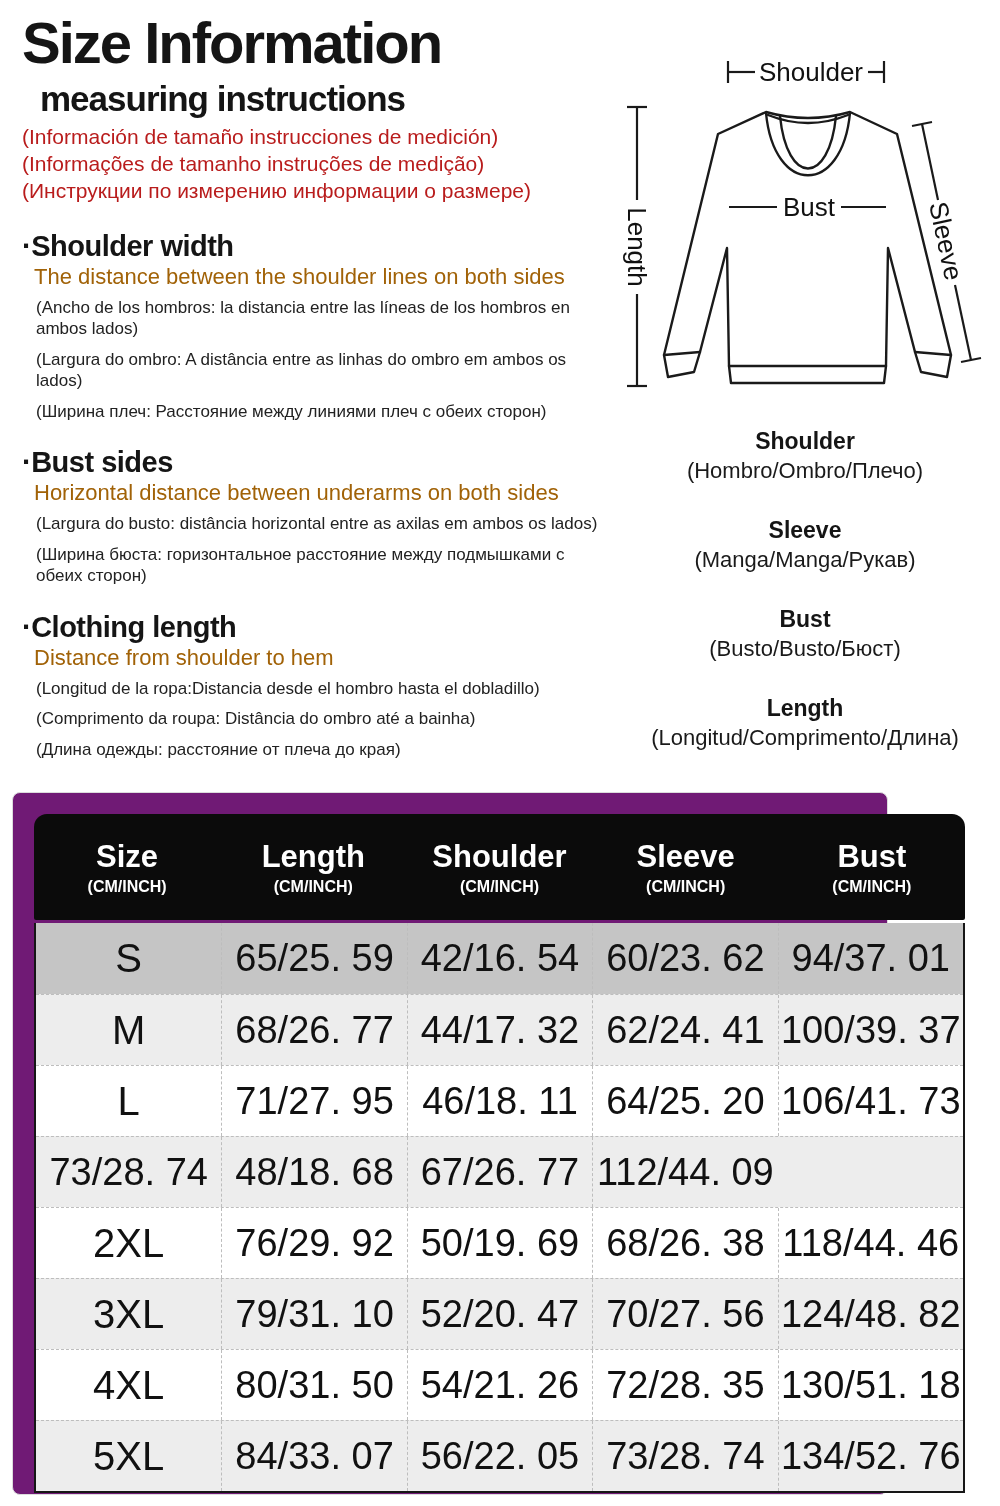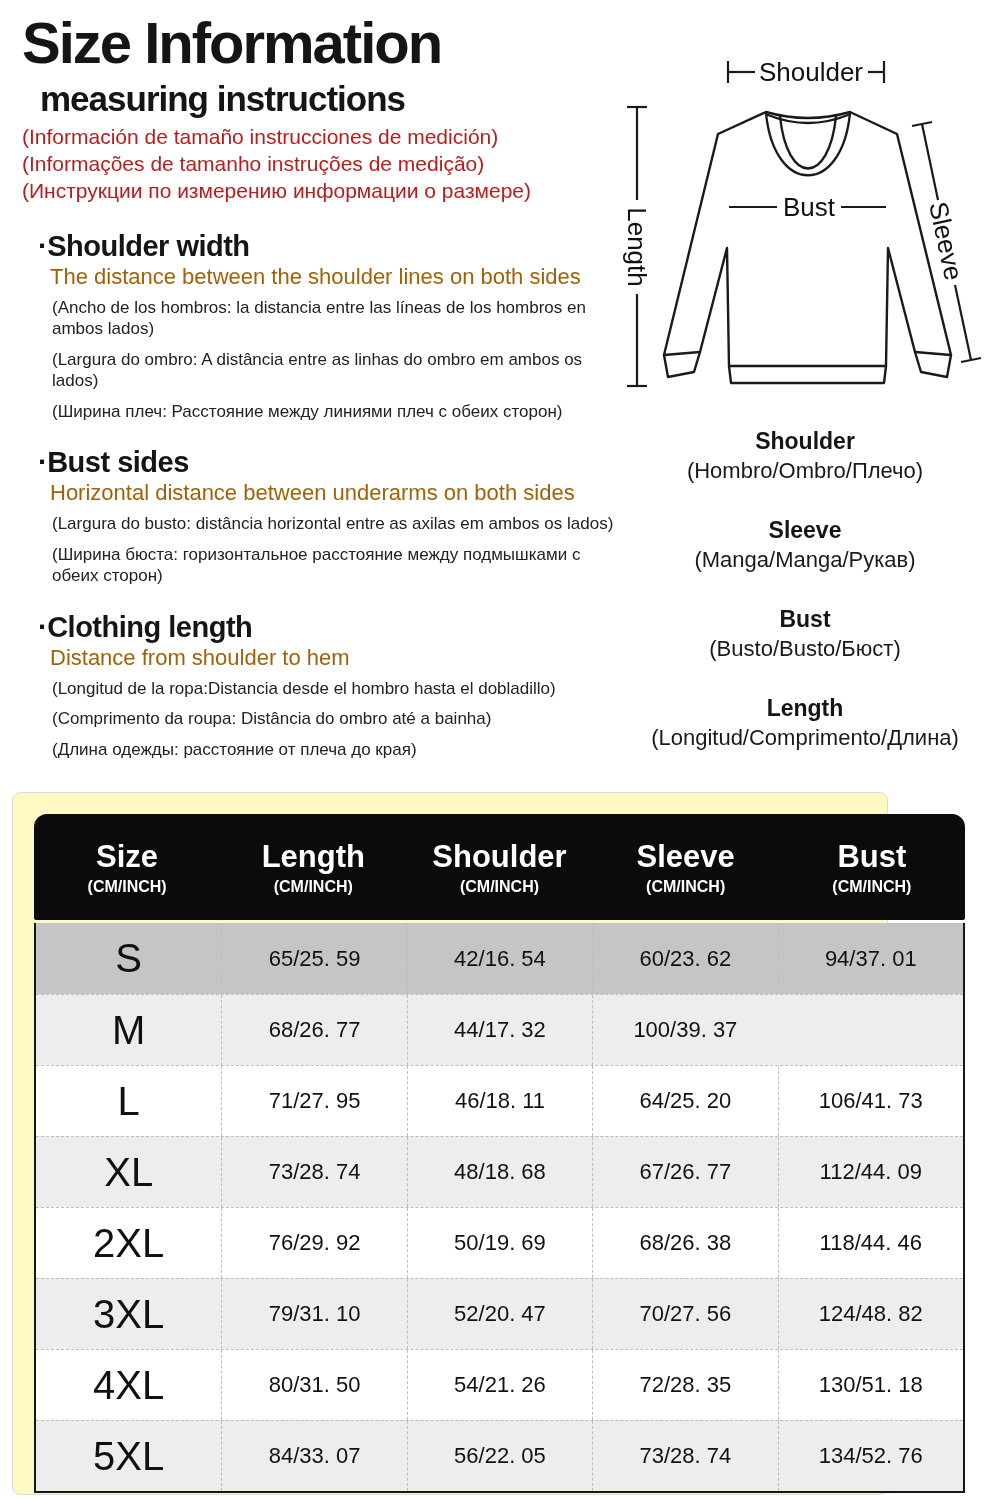--- a/index.html
+++ b/index.html
@@ -5,54 +5,54 @@
   * { box-sizing: border-box; margin: 0; padding: 0; }
   body { background: #fff; font-family: "Liberation Sans", sans-serif; color: #111; }
   .page { position: relative; width: 1000px; height: 1506px; background: #fff; overflow: hidden; }
 
   
   .left-col { position: absolute; left: 22px; top: 12px; width: 585px; }
   .title { font-size: 58px; font-weight: 700; letter-spacing: -2px; line-height: 1.08; color: #151515; }
   .subtitle { font-size: 35px; font-weight: 700; letter-spacing: -1px; margin: 4px 0 4px 18px; color: #151515; }
   .top-tr p { font-size: 21px; line-height: 27px; color: #b91c1c; }
 
-  .sections { margin-top: 26px; margin-left: 16px; }
+  .sections { margin-top: 26px; }
   .section { margin-bottom: 24px; }
   .section h3 { font-size: 29px; font-weight: 700; letter-spacing: -0.5px; color: #151515; }
   .section .desc { font-size: 22px; color: #a16207; margin: 1px 0 7px 12px; }
   .section .tr { font-size: 17px; line-height: 21.5px; color: #222; margin: 0 0 9px 14px; width: 565px; }
 
   
   .diagram { position: absolute; left: 600px; top: 30px; width: 400px; height: 400px; }
   .diagram svg { width: 100%; height: 100%; }
   svg text { font-family: "Liberation Sans", sans-serif; fill: #111; font-size: 26px; }
 
   .legend { position: absolute; left: 605px; top: 428px; width: 400px; text-align: center; }
   .legend-group { margin-bottom: 33px; }
   .legend-name { font-size: 23px; font-weight: 700; color: #151515; }
   .legend-tr { font-size: 22px; margin-top: 3px; color: #1a1a1a; }
 
   
   .table-frame { position: absolute; left: 12px; top: 792px; width: 876px; height: 703px;
-                 border: 1px solid #dcdcdc; border-radius: 8px; background: #fef9c3; }
+                 border: 1px solid #dcdcdc; border-radius: 8px; background: #701a75; }
   .thead { position: absolute; left: 21px; top: 21px; width: 931px; height: 106px;
            background: var(--header_bg, #0b0b0b); border-radius: 13px 13px 2px 2px; display: flex; }
   .hcell { width: 20%; display: flex; flex-direction: column; align-items: center; justify-content: center; gap: 3px; }
   .hcell .t { color: var(--header_text, #fff); font-size: 31px; font-weight: 700; }
   .hcell .u { color: var(--header_text, #fff); font-size: 16px; font-weight: 700; }
 
   .tbody { position: absolute; left: 21px; top: 130px; width: 931px;
            border: 2px solid #161616; border-top: none; }
   .row { display: flex; height: 71px; }
   .row + .row { border-top: 1px dashed var(--divider, #bdbdbd); }
   .row.bg-s { background: var(--row_s_bg, #c5c5c5); }
   .row.bg-alt { background: var(--row_alt_bg, #ededed); }
   .row.bg-w { background: var(--row_white_bg, #ffffff); }
   .cell { width: 20%; display: flex; align-items: center; justify-content: center;
-          font-size: 22px; color: var(--text, #111); }
+          font-size: 38px; color: var(--text, #111); }
   .cell + .cell { border-left: 1px dashed var(--divider, #bdbdbd); }
   .cell.size { font-size: 40px; }
 </style>
 </head>
 <body>
 
 <div class="page">
 
   <div class="left-col">
     <div class="title">Size Information</div>
@@ -180,31 +180,31 @@
         <div class="cell size">S</div>
         <div class="cell">65/25. 59</div>
         <div class="cell">42/16. 54</div>
         <div class="cell">60/23. 62</div>
         <div class="cell">94/37. 01</div>
       </div>
       <div class="row bg-alt">
         <div class="cell size">M</div>
         <div class="cell">68/26. 77</div>
         <div class="cell">44/17. 32</div>
+        <div class="cell">62/24. 41</div>
         <div class="cell">100/39. 37</div>
       </div>
       <div class="row bg-w">
         <div class="cell size">L</div>
         <div class="cell">71/27. 95</div>
         <div class="cell">46/18. 11</div>
         <div class="cell">64/25. 20</div>
         <div class="cell">106/41. 73</div>
       </div>
       <div class="row bg-alt">
-        <div class="cell size">XL</div>
         <div class="cell">73/28. 74</div>
         <div class="cell">48/18. 68</div>
         <div class="cell">67/26. 77</div>
         <div class="cell">112/44. 09</div>
       </div>
       <div class="row bg-w">
         <div class="cell size">2XL</div>
         <div class="cell">76/29. 92</div>
         <div class="cell">50/19. 69</div>
         <div class="cell">68/26. 38</div>

